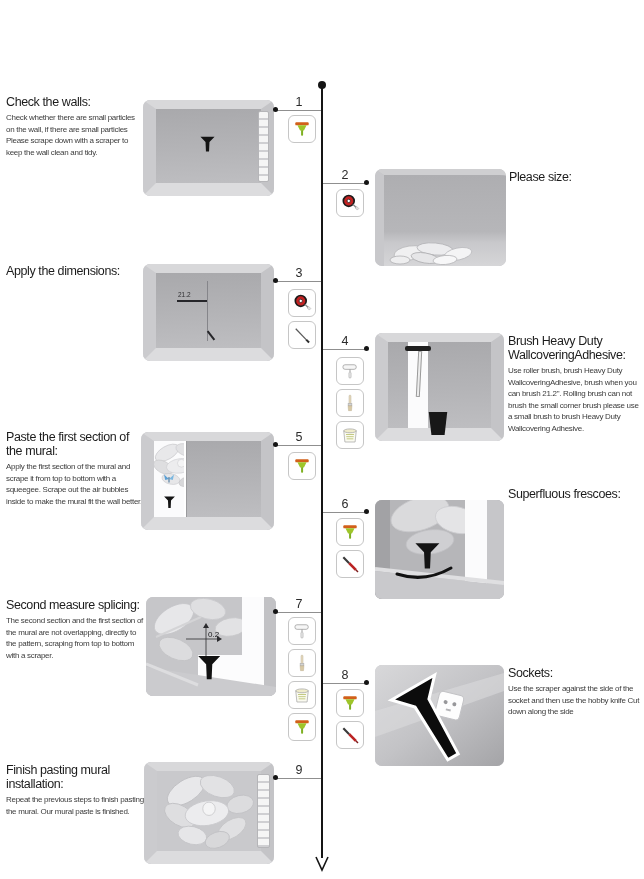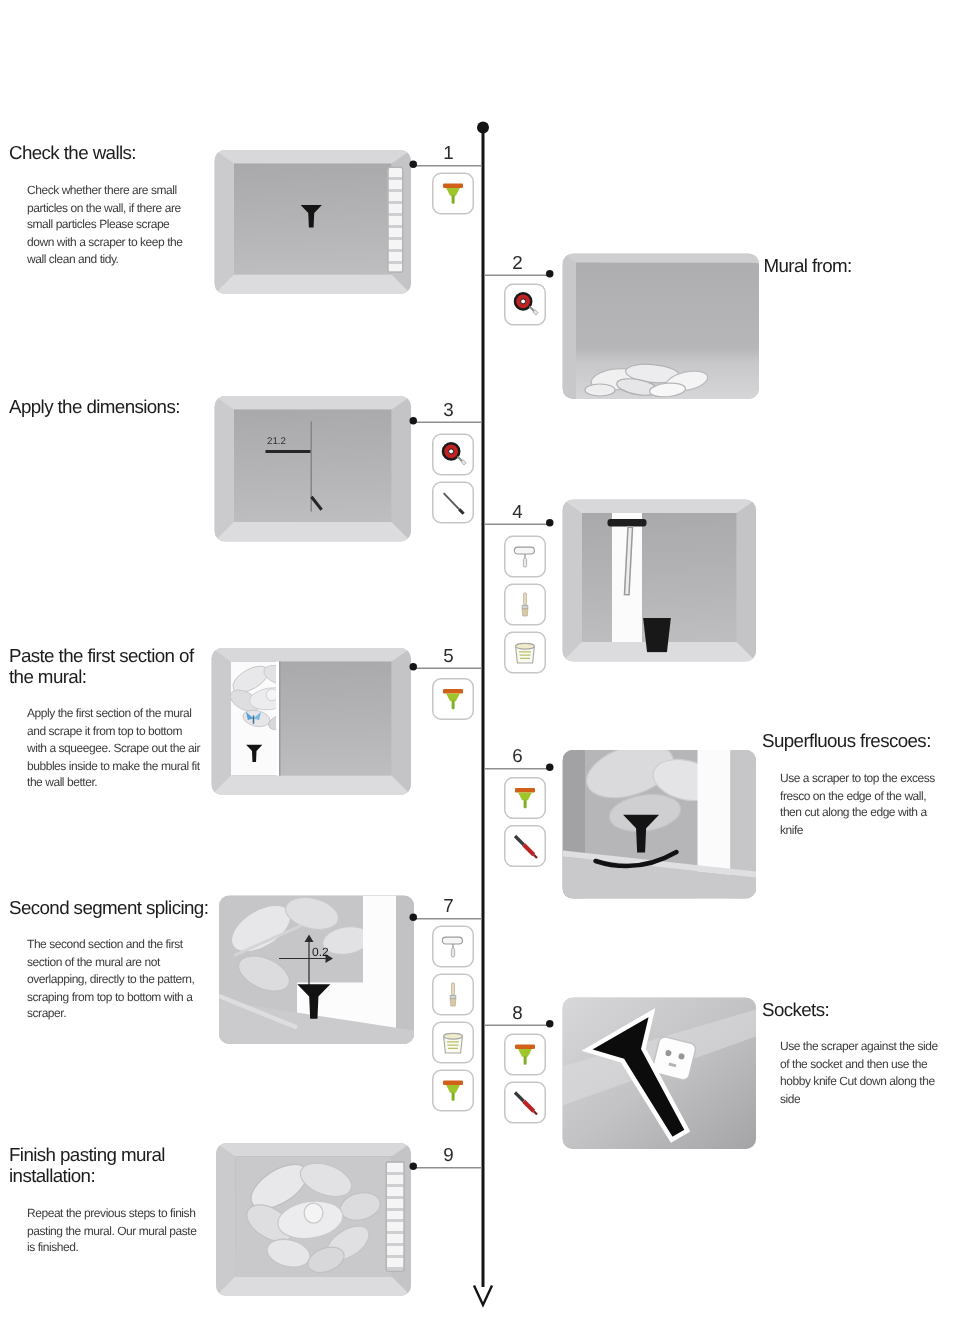--- a/index.html
+++ b/index.html
@@ -22,21 +22,21 @@
 
   
   .tools{position:absolute;display:flex;flex-direction:column;gap:4px}
   .tool{width:28px;height:28px;box-sizing:border-box;border:1px solid #c6c6c6;border-radius:6px;
         background:#fff;display:flex;align-items:center;justify-content:center}
   .tool svg{width:20px;height:20px;display:block}
 
   
   .txt{position:absolute}
   .t{margin:0 0 3px;font-size:12.5px;letter-spacing:-0.4px;font-weight:400;color:#1c1c1c;line-height:1.12}
-  .b{margin:12px;font-size:8px;letter-spacing:-0.3px;line-height:1.45;color:#3c3c3c}
+  .b{margin:0;font-size:8px;letter-spacing:-0.3px;line-height:1.45;color:#3c3c3c}
 
   
   .fig{position:absolute;border-radius:7px;overflow:hidden;background:#c4c4c7}
   .room{position:absolute;inset:0;box-sizing:border-box;border-style:solid;
         border-width:9px 13px 13px 13px;
         border-color:#d8d8da #c4c4c7 #dcdcde #cbcbce;
         background:linear-gradient(178deg,#a9a9ac 0%,#b4b4b7 55%,#bebec1 100%);
         border-radius:7px}
   .radiator{position:absolute;background:repeating-linear-gradient(180deg,#f5f5f5 0 6px,#cfcfd2 6px 8px);
             border:1px solid #b5b5b8;border-radius:2px}
@@ -147,21 +147,21 @@
     <svg style="position:absolute;left:5px;right:10px;bottom:1px;height:30px" viewBox="0 0 110 30" preserveAspectRatio="none">
       <ellipse cx="30" cy="18" rx="16" ry="7" fill="#f0f0f1" stroke="#b8b8bb" stroke-width="0.8" transform="rotate(-8 30 18)"></ellipse>
       <ellipse cx="55" cy="14" rx="18" ry="6" fill="#ececee" stroke="#b2b2b5" stroke-width="0.8" transform="rotate(5 55 14)"></ellipse>
       <ellipse cx="78" cy="19" rx="14" ry="6" fill="#f4f4f5" stroke="#bbbbbe" stroke-width="0.8" transform="rotate(-12 78 19)"></ellipse>
       <ellipse cx="45" cy="23" rx="14" ry="5" fill="#e6e6e8" stroke="#aeaeb1" stroke-width="0.8" transform="rotate(10 45 23)"></ellipse>
       <ellipse cx="65" cy="25" rx="12" ry="4.5" fill="#f7f7f8" stroke="#b5b5b8" stroke-width="0.8" transform="rotate(-5 65 25)"></ellipse>
       <ellipse cx="20" cy="25" rx="10" ry="4" fill="#eeeeef" stroke="#b0b0b3" stroke-width="0.8"></ellipse>
     </svg>
   </div>
   <div class="txt" style="left:509px;top:170px;width:130px">
-    <h3 class="t">Mural from:</h3>
+    <h3 class="t">Please size:</h3>
   </div>
 
   <div class="txt" style="left:6px;top:264px;width:140px">
     <h3 class="t">Apply the dimensions:</h3>
   </div>
   <div class="fig" style="left:143px;top:264px;width:131px;height:97px">
     <div class="room"></div>
     <div class="fline" style="left:64px;top:17px;width:1px;height:60px;background:#85858a"></div>
     <div class="fline" style="left:34px;top:36px;width:30px;height:2px"></div>
     <span class="mlabel" style="left:35px;top:27px">21.2</span>
@@ -204,20 +204,22 @@
       </span>
   </div>
   <div class="fig" style="left:375px;top:333px;width:129px;height:108px">
     <div class="room"></div>
     <div class="strip" style="left:33px;top:9px;bottom:13px;width:20px"></div>
     <div style="position:absolute;left:30px;top:13px;width:26px;height:5px;background:#1f1f1f;border-radius:2px"></div>
     <div style="position:absolute;left:42px;top:18px;width:2px;height:44px;background:#ededed;border:1px solid #9a9a9a;transform:rotate(3deg)"></div>
     <div style="position:absolute;left:52px;bottom:6px;width:22px;height:23px;background:#181818;clip-path:polygon(8% 0,92% 0,80% 100%,20% 100%)"></div>
   </div>
   <div class="txt" style="left:508px;top:334px;width:136px">
+    <h3 class="t">Brush Heavy Duty WallcoveringAdhesive:</h3>
+    <p class="b">Use roller brush, brush Heavy Duty WallcoveringAdhesive, brush when you can brush 21.2". Rolling brush can not brush the small corner brush please use a small brush to brush Heavy Duty Wallcovering Adhesive.</p>
   </div>
 
   <div class="txt" style="left:6px;top:430px;width:142px">
     <h3 class="t">Paste the first section of the mural:</h3>
     <p class="b">Apply the first section of the mural and scrape it from top to bottom with a squeegee. Scrape out the air bubbles inside to make the mural fit the wall better.</p>
   </div>
   <div class="fig" style="left:141px;top:432px;width:133px;height:98px">
     <div class="room"></div>
     <div class="strip" style="left:13px;top:9px;bottom:13px;width:30px;border-right:2px solid #fff;box-shadow:1px 0 0 #9a9a9d">
       <svg style="position:absolute;left:0;top:0;width:100%;height:62%" viewBox="8 0 46 72" preserveAspectRatio="none">
@@ -269,25 +271,24 @@
       <rect x="90" y="0" width="22" height="99" fill="#fbfbfc"></rect>
       <rect x="112" y="0" width="17" height="99" fill="#c6c6c9"></rect>
       <path d="M0 71 L129 85 L129 99 L0 99 Z" fill="#c9c9cc"></path>
       <path d="M0 69 L129 83" stroke="#dfdfe1" stroke-width="4"></path>
       <path d="M22 74 Q50 83 76 68" stroke="#111" stroke-width="3" fill="none" stroke-linecap="round"></path>
       <path d="M2 1 H22 L14.8 8.5 L14.2 22 H9.8 L9.2 8.5 Z" transform="translate(38 42) scale(1.2)" fill="#141414"></path>
     </svg>
   </div>
   <div class="txt" style="left:508px;top:487px;width:136px">
     <h3 class="t">Superfluous frescoes:</h3>
-    <p class="b">Use a scraper to top the excess fresco on the edge of the wall, then cut along the edge with a knife</p>
   </div>
 
   <div class="txt" style="left:6px;top:598px;width:142px">
-    <h3 class="t">Second segment splicing:</h3>
+    <h3 class="t">Second measure splicing:</h3>
     <p class="b">The second section and the first section of the mural are not overlapping, directly to the pattern, scraping from top to bottom with a scraper.</p>
   </div>
   <div class="fig" style="left:146px;top:597px;width:130px;height:99px">
     <svg class="full" viewBox="0 0 130 99" preserveAspectRatio="none">
       <rect width="130" height="99" fill="#c6c6c9"></rect>
       <ellipse cx="28" cy="22" rx="22" ry="12" fill="#e7e7e9" stroke="#c6c6c9" stroke-width="0.8" transform="rotate(-32 28 22)"></ellipse>
       <ellipse cx="62" cy="12" rx="18" ry="10" fill="#dfdfe1" stroke="#c9c9cc" stroke-width="0.8" transform="rotate(14 62 12)"></ellipse>
       <ellipse cx="30" cy="52" rx="18" ry="10" fill="#dcdcde" stroke="#c2c2c5" stroke-width="0.8" transform="rotate(24 30 52)"></ellipse>
       <ellipse cx="85" cy="30" rx="16" ry="9" fill="#e2e2e4" stroke="#c9c9cc" stroke-width="0.8" transform="rotate(-10 85 30)"></ellipse>
       <path d="M10 40 L55 20" stroke="#d4d4d6" stroke-width="2"></path>

